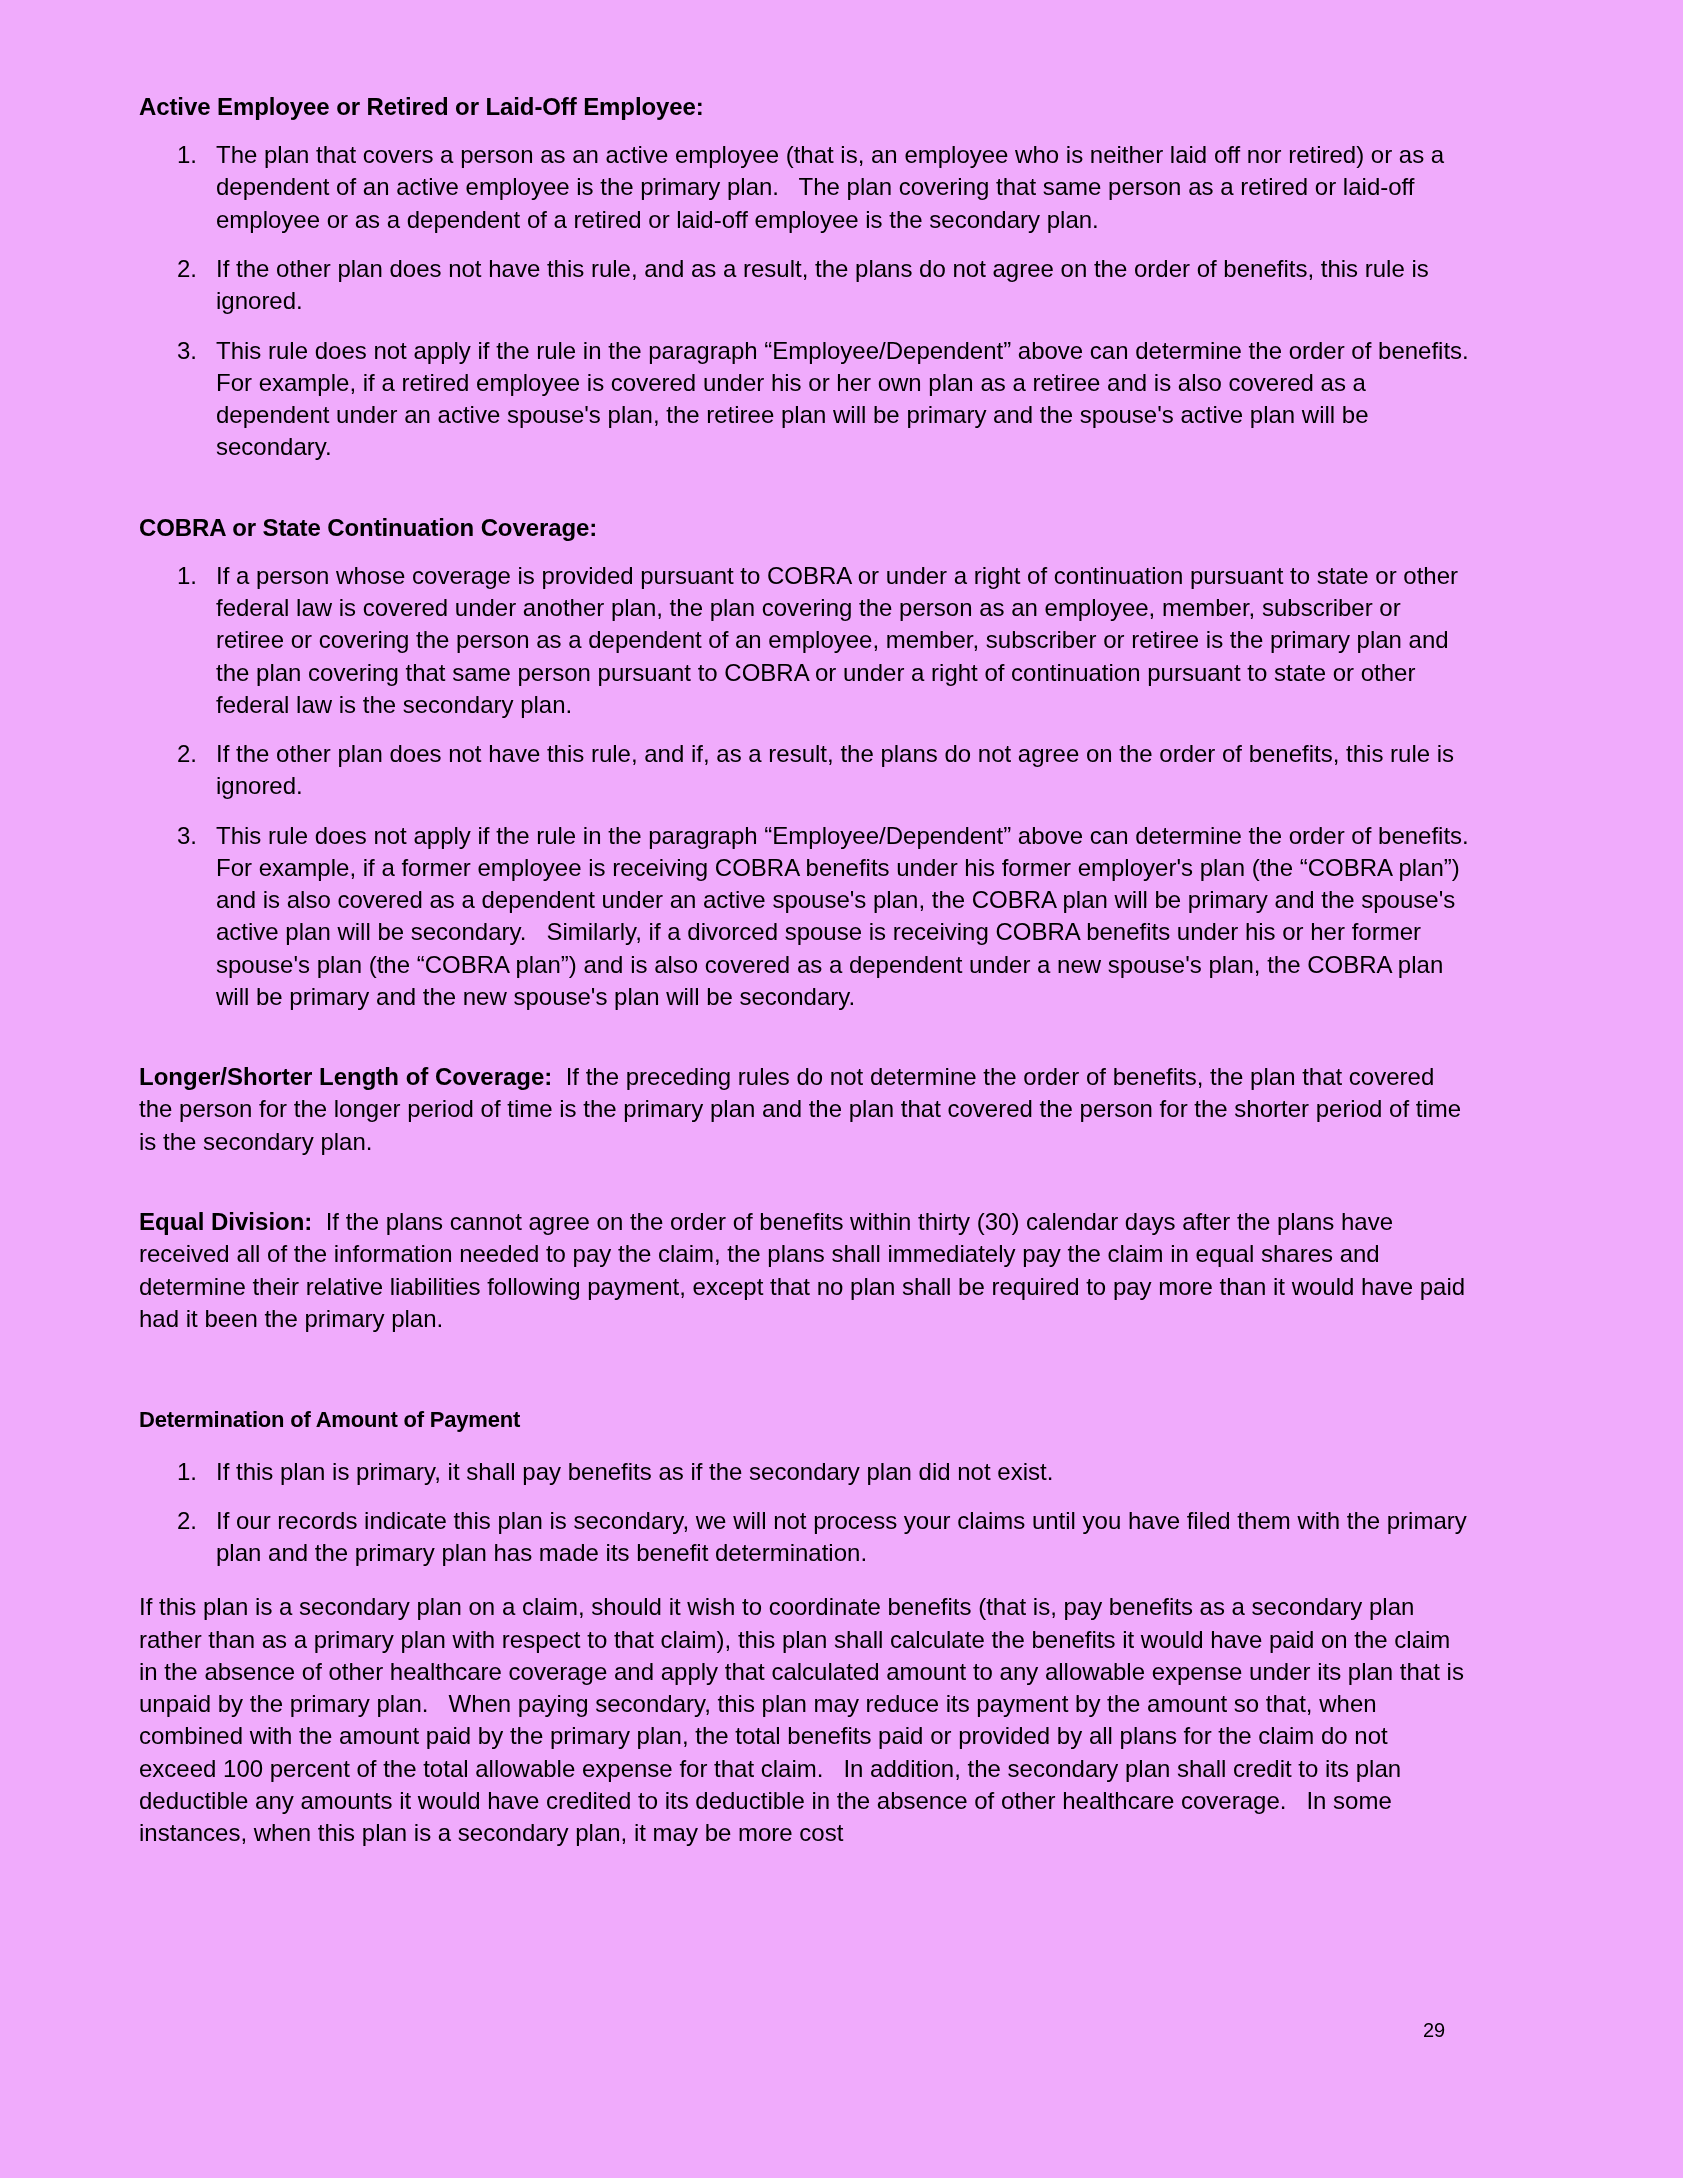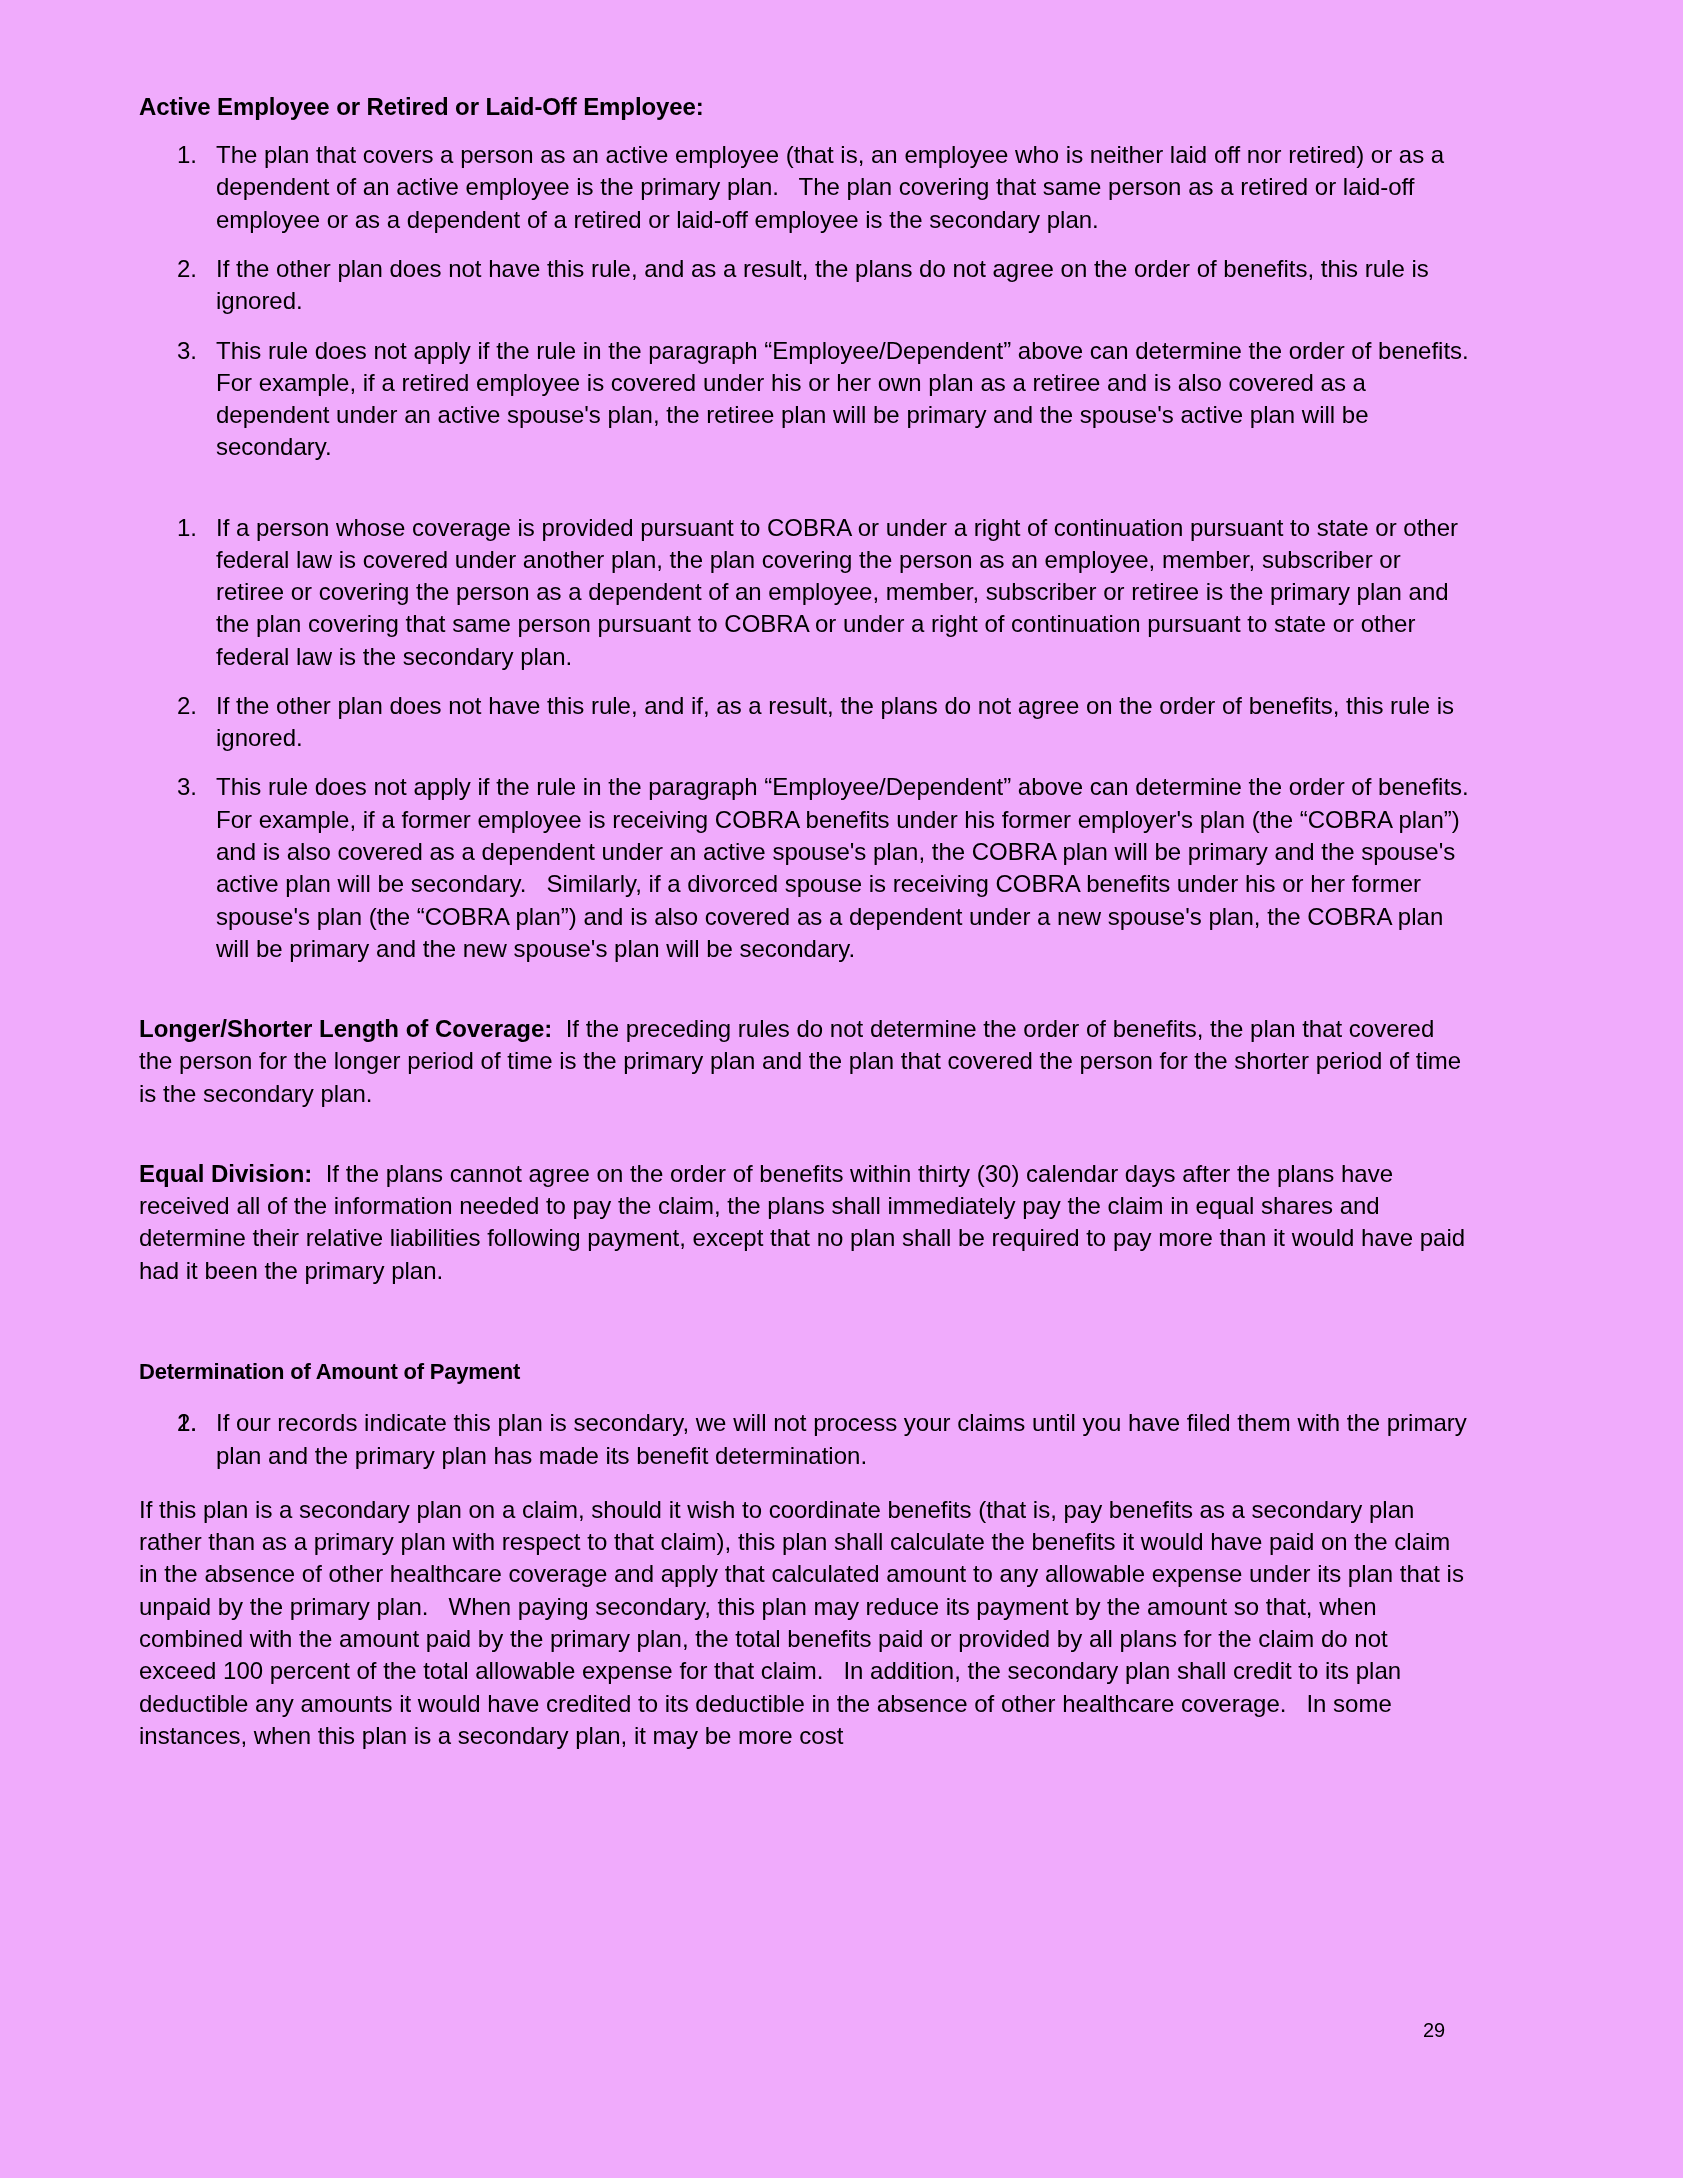--- a/index.html
+++ b/index.html
@@ -102,20 +102,21 @@
         <span class="nowrap-space">If the other plan does not have this rule, and as a result, the plans do not agree on the order of benefits, this rule is ignored.</span>
       </li>
       <li>
         <span class="marker">3.</span>
         <span class="nowrap-space">This rule does not apply if the rule in the paragraph “Employee/Dependent” above can determine the order of benefits.   For example, if a retired employee is covered under his or her own plan as a retiree and is also covered as a dependent under an active spouse's plan, the retiree plan will be primary and the spouse's active plan will be secondary.</span>
       </li>
     </ol>
 
     <div class="gap-lg"></div>
 
+    <h3 class="sub-heading">COBRA or State Continuation Coverage:</h3>
     <ol class="numlist block">
       <li>
         <span class="marker">1.</span>
         <span class="nowrap-space">If a person whose coverage is provided pursuant to COBRA or under a right of continuation pursuant to state or other federal law is covered under another plan, the plan covering the person as an employee, member, subscriber or retiree or covering the person as a dependent of an employee, member, subscriber or retiree is the primary plan and the plan covering that same person pursuant to COBRA or under a right of continuation pursuant to state or other federal law is the secondary plan.</span>
       </li>
       <li>
         <span class="marker">2.</span>
         <span class="nowrap-space">If the other plan does not have this rule, and if, as a result, the plans do not agree on the order of benefits, this rule is ignored.</span>
       </li>
       <li>
@@ -135,20 +136,21 @@
     <p class="para block">
       <span class="lead">Equal Division:</span><span class="nowrap-space">  If the plans cannot agree on the order of benefits within thirty (30) calendar days after the plans have received all of the information needed to pay the claim, the plans shall immediately pay the claim in equal shares and determine their relative liabilities following payment, except that no plan shall be required to pay more than it would have paid had it been the primary plan.</span>
     </p>
 
     <div class="gap-xl"></div>
 
     <h2 class="section-heading">Determination of Amount of Payment</h2>
     <ol class="numlist block">
       <li>
         <span class="marker">1.</span>
+        <span class="nowrap-space">If this plan is primary, it shall pay benefits as if the secondary plan did not exist.</span>
       </li>
       <li>
         <span class="marker">2.</span>
         <span class="nowrap-space">If our records indicate this plan is secondary, we will not process your claims until you have filed them with the primary plan and the primary plan has made its benefit determination.</span>
       </li>
     </ol>
 
     <div style="height:22px"></div>
 
     <p class="para nowrap-space">If this plan is a secondary plan on a claim, should it wish to coordinate benefits (that is, pay benefits as a secondary plan rather than as a primary plan with respect to that claim), this plan shall calculate the benefits it would have paid on the claim in the absence of other healthcare coverage and apply that calculated amount to any allowable expense under its plan that is unpaid by the primary plan.   When paying secondary, this plan may reduce its payment by the amount so that, when combined with the amount paid by the primary plan, the total benefits paid or provided by all plans for the claim do not exceed 100 percent of the total allowable expense for that claim.   In addition, the secondary plan shall credit to its plan deductible any amounts it would have credited to its deductible in the absence of other healthcare coverage.   In some instances, when this plan is a secondary plan, it may be more cost</p>

